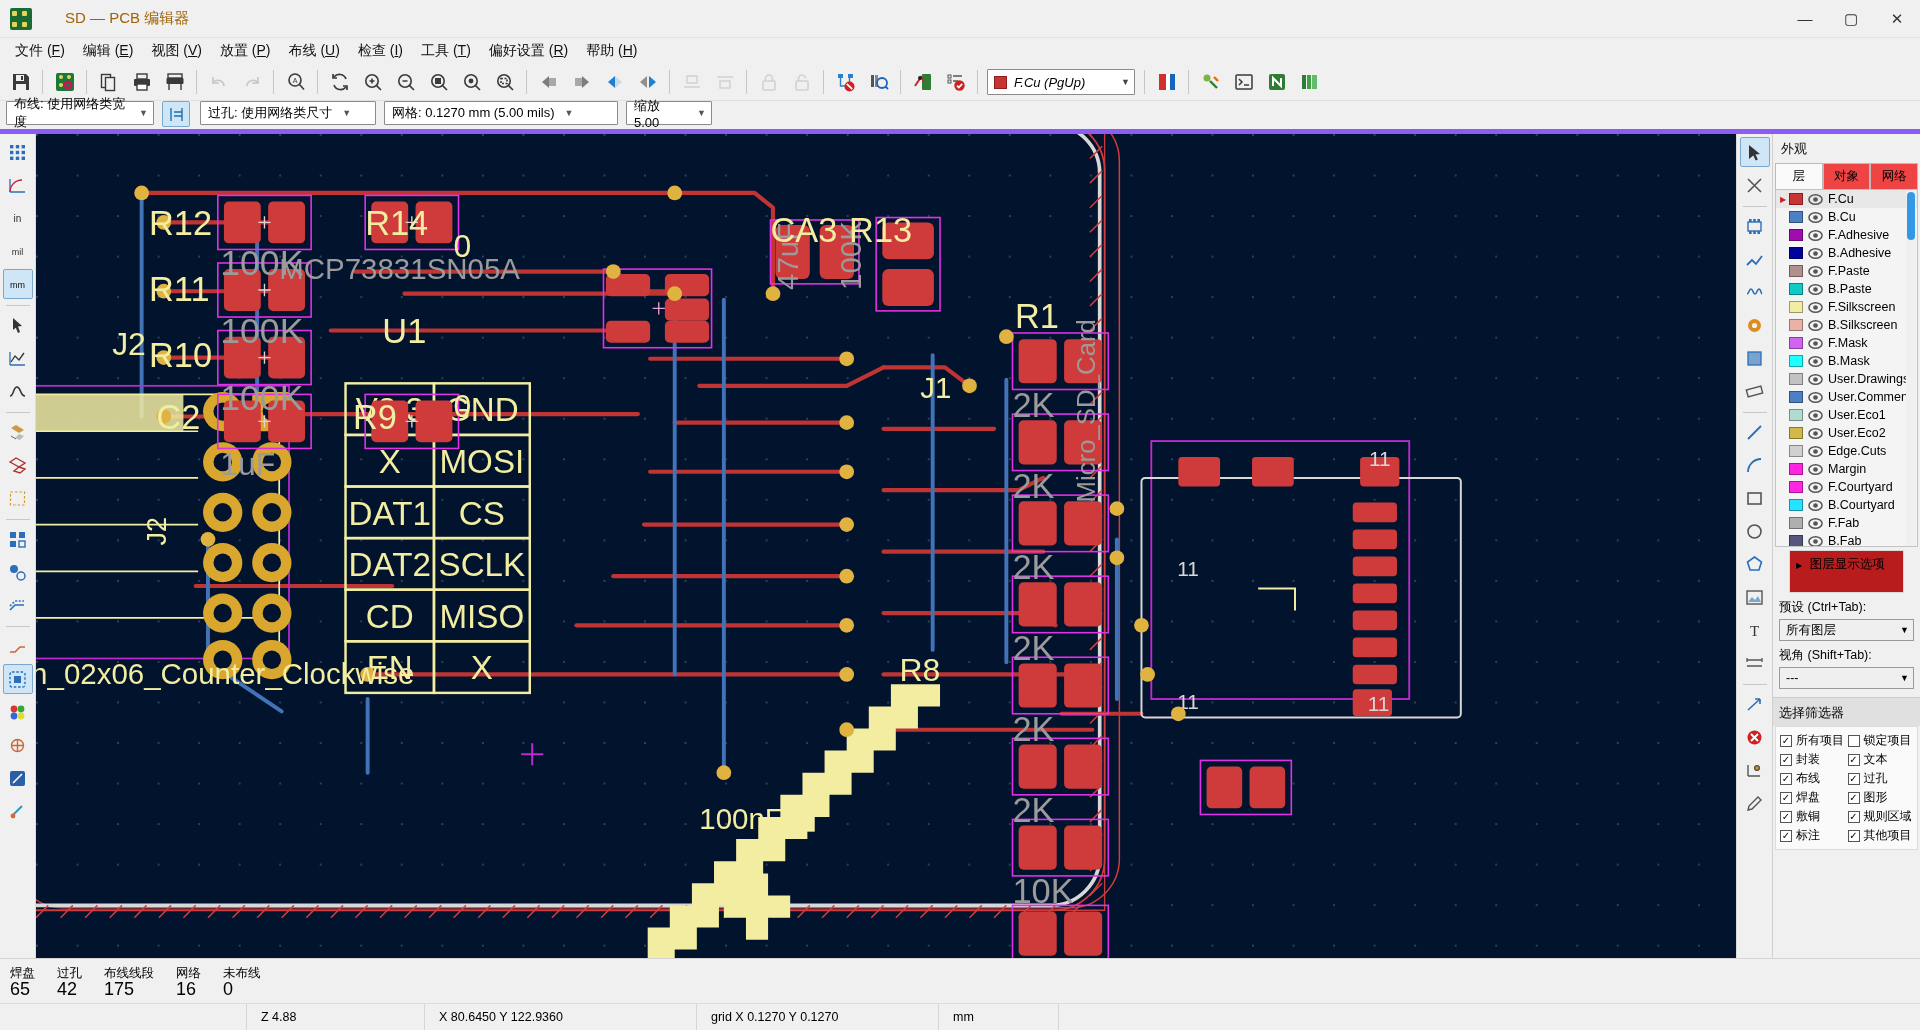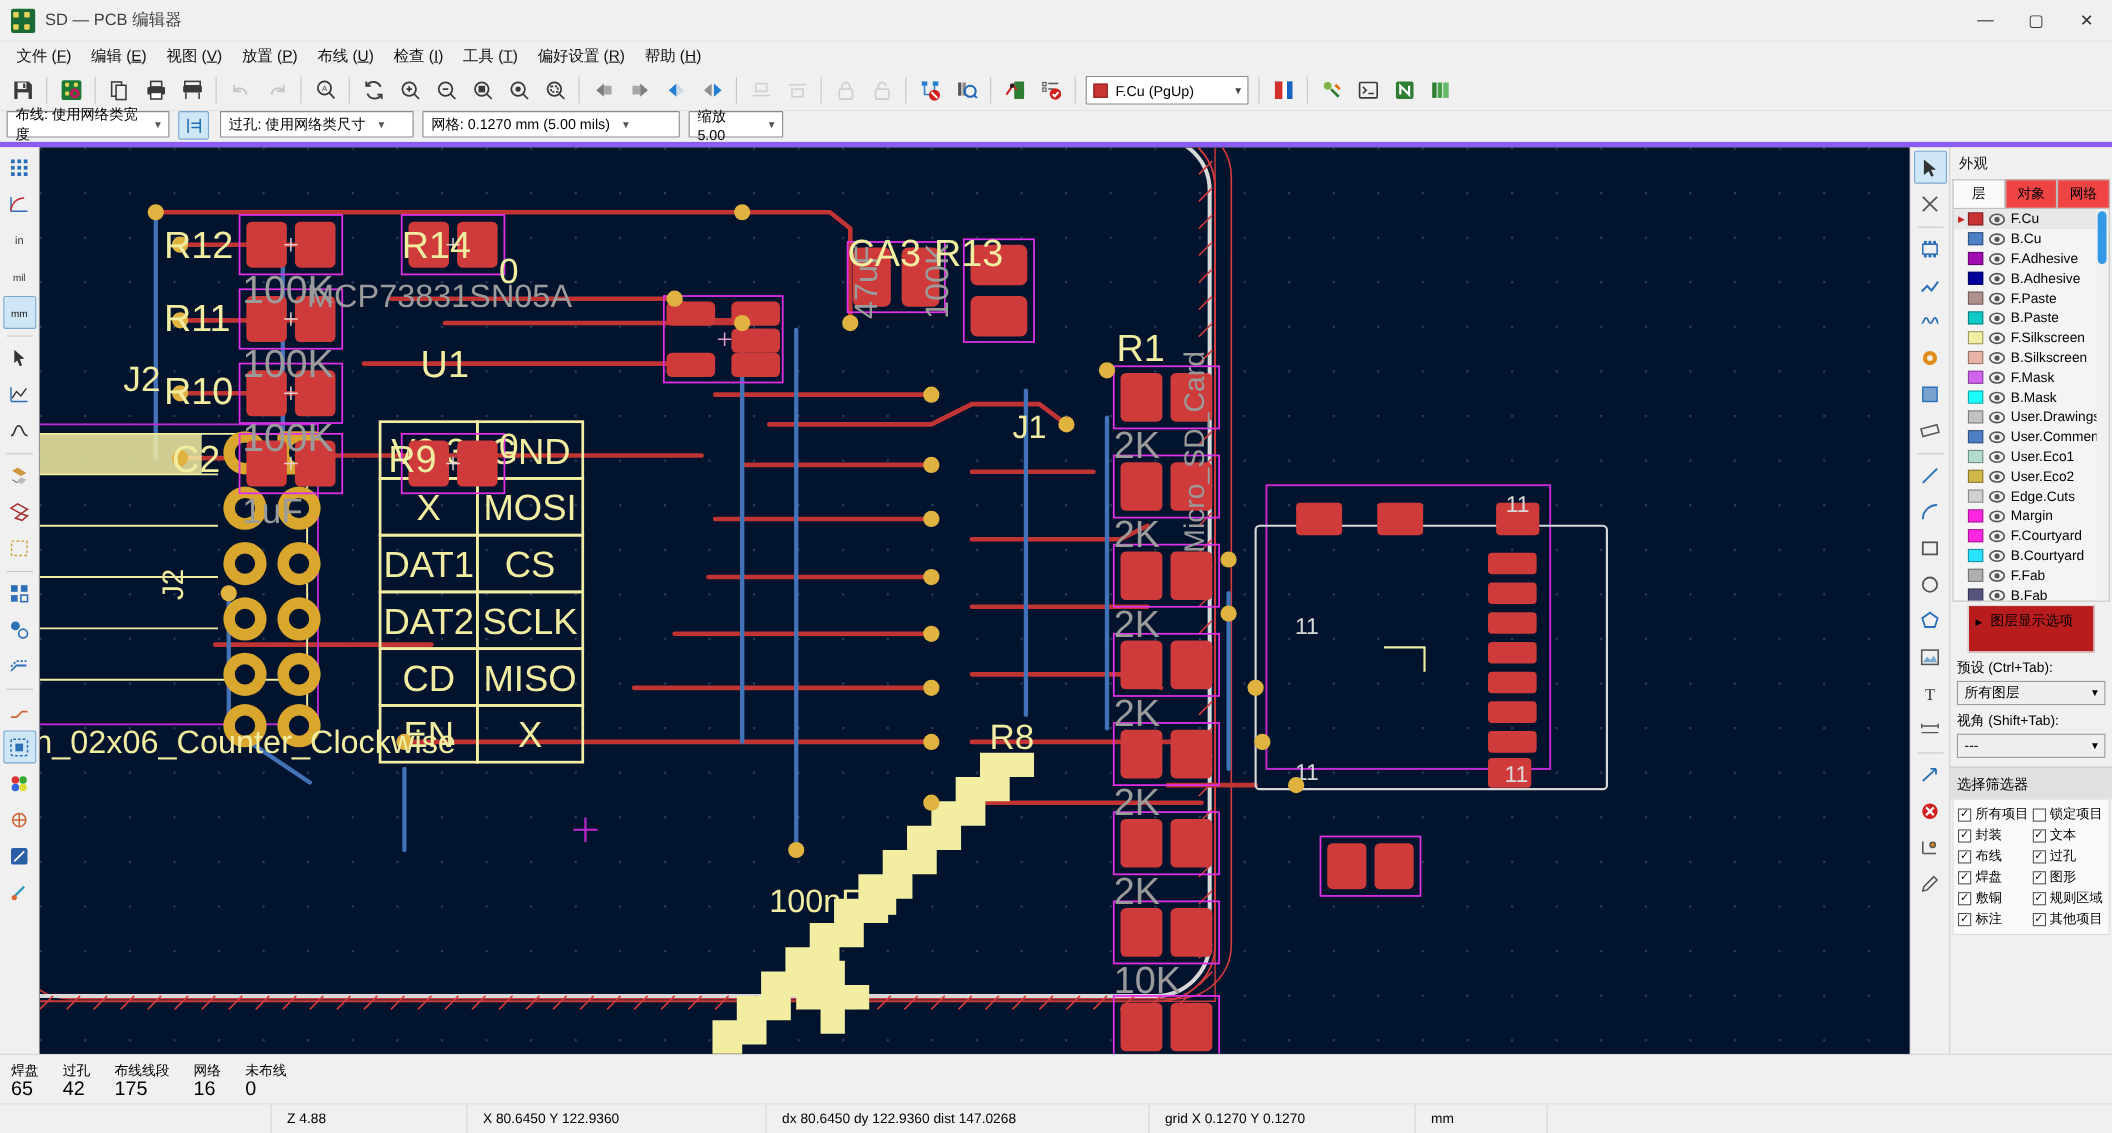--- a/index.html
+++ b/index.html
@@ -10,21 +10,21 @@
   }
   .app { width:1920px; height:1030px; display:flex; flex-direction:column; }
 
   
   .titlebar { height:38px; background:#f0f0f0; display:flex; align-items:center;
               border-bottom:1px solid #e4e4e4; flex:0 0 38px; }
   .tb-icon { width:22px; height:22px; margin-left:10px; margin-right:9px;
              background:#1a6b33; border-radius:2px; position:relative; overflow:hidden; }
   .tb-icon::before { content:""; position:absolute; left:2px; top:3px; width:5px; height:5px;
                      background:#e8d35a; border-radius:1px; box-shadow:10px 0 0 #e8d35a, 0 11px 0 #e8d35a, 10px 11px 0 #e8d35a; }
-  .tb-title { font-size:15px; color:#404040; }
+  .tb-title { font-size:15px; color:#a16207;margin-left:24px; }
   .tb-spacer { flex:1; }
   .winbtn { width:46px; height:38px; display:flex; align-items:center; justify-content:center;
             font-size:15px; color:#333; }
 
   
   .menubar { height:26px; background:#f0f0f0; display:flex; align-items:center; padding-left:6px;
              flex:0 0 26px; }
   .menuitem { padding:3px 9px; font-size:14px; color:#111; white-space:nowrap; }
   .mn { text-decoration:underline; }
 
@@ -32,21 +32,21 @@
   .toolbar { height:37px; background:#f0f0f0; display:flex; align-items:center; padding:0 4px;
              flex:0 0 37px; border-bottom:1px solid #e0e0e0; }
   .tbtn { width:31px; height:31px; display:flex; align-items:center; justify-content:center;
           margin:0 1px; border:1px solid transparent; border-radius:2px; }
   .tbtn svg { display:block; }
   .tsep { width:1px; height:24px; background:#c6c6c6; margin:0 5px; }
   .disabled { opacity:0.35; }
 
   .layercombo { height:26px; min-width:148px; border:1px solid #8b8b8b; background:#fff;
                 display:flex; align-items:center; padding:0 4px 0 6px; margin:0 4px;
-                font-size:13px; border-radius:1px; }
+                font-size:13px; border-radius:1px;font-style:italic; }
   .layercombo .sw { width:13px; height:13px; background:#c83434; margin-right:7px; border:1px solid #8a2020; }
   .layercombo .cb-arrow { margin-left:auto; font-size:9px; color:#444; }
 
   
   .toolbar2 { height:33px; background:#f0f0f0; display:flex; align-items:flex-start; padding:0 6px;
               flex:0 0 33px; border-bottom:5px solid #8b5cf6; }
   .combo { height:24px; border:1px solid #8b8b8b; background:#fff; display:flex; align-items:center;
            padding:0 5px 0 7px; font-size:13px; margin-right:8px; border-radius:1px; }
   .combo .cb-arrow { margin-left:10px; font-size:9px; color:#555; }
   .tog { width:28px; height:26px; background:#cfe6f7; border:1px solid #7aa8cc; border-radius:2px;
@@ -1331,20 +1331,19 @@
       </div>
       <div class="statcell">
         <span class="sl">未布线</span>
         <span class="sv">0</span>
       </div>
     </div>
     <div class="statrow2">
       <div class="sseg" style="width:247px;border-right:1px solid #d6d6d6"></div>
       <div class="sseg" style="width:178px">Z 4.88</div>
       <div class="sseg" style="width:272px">X 80.6450  Y 122.9360</div>
-      <div class="sseg" style="width:348px">dx 80.6450  dy 122.9360  dist 147.0268</div>
       <div class="sseg" style="width:242px">grid X 0.1270  Y 0.1270</div>
       <div class="sseg" style="width:120px">mm</div>
       <div class="sseg" style="flex:1;border-right:none"></div>
     </div>
   </div>
 
 </div>
 
 </body></html>

